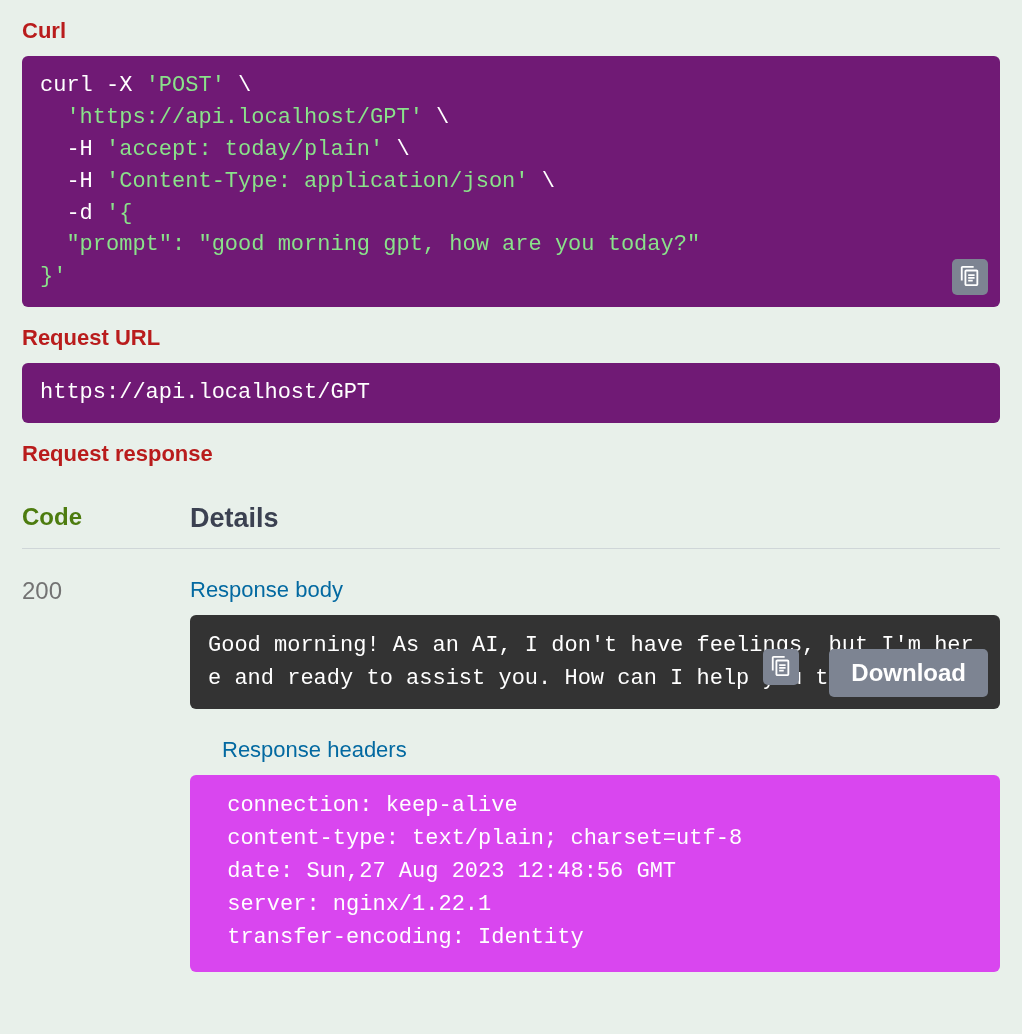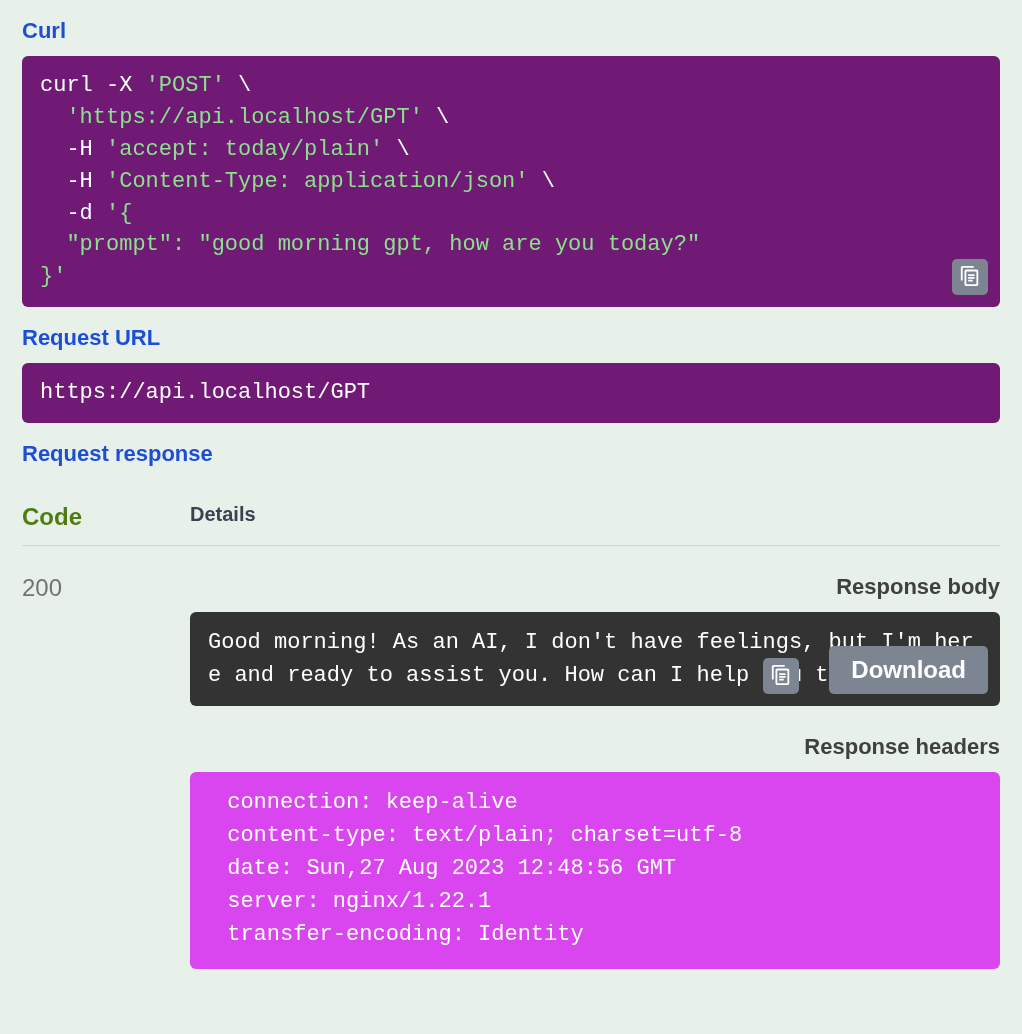--- a/index.html
+++ b/index.html
@@ -6,21 +6,21 @@
     body {
       background: #e8f0ea;
       font-family: -apple-system, BlinkMacSystemFont, "Segoe UI", Helvetica, Arial, sans-serif;
       color: #3b4151;
       padding: 0 22px 22px 22px;
       width: 1022px;
     }
     .section-label {
       font-size: 22px;
       font-weight: 600;
-      color: #1d4ed8;
+      color: #b91c1c;
       margin: 18px 0 12px 0;
     }
     .code-block {
       position: relative;
       background: #701a75;
       border-radius: 6px;
       padding: 14px 18px;
       font-family: "SFMono-Regular", Consolas, "Liberation Mono", Menlo, monospace;
       font-size: 22px;
       line-height: 1.45;
@@ -49,60 +49,59 @@
       border-bottom: 1px solid #cfd6d8;
       padding: 24px 0 14px 0;
     }
     .col-code {
       width: 168px;
       font-size: 24px;
       font-weight: 700;
       color: #4d7c0f;
     }
     .col-details-h {
-      font-size: 20px;
+      font-size: 27px;
       font-weight: 700;
       color: #3b4151;
     }
     .resp-row {
       display: flex;
       padding-top: 28px;
     }
     .resp-code {
       width: 168px;
       font-size: 24px;
       font-weight: 400;
       color: #737373;
     }
     .resp-details { flex: 1; min-width: 0; }
     .sub-label {
       font-size: 22px;
-      font-weight: 700;
-      color: #404040;
+      font-weight: 400;
+      color: #0369a1;
       margin-bottom: 12px;
-      text-align: right;
     }
     .body-block {
       position: relative;
       background: #333333;
       border-radius: 6px;
       padding: 14px 18px;
       font-family: "SFMono-Regular", Consolas, "Liberation Mono", Menlo, monospace;
       font-size: 22px;
       line-height: 1.5;
       color: #ffffff;
       word-break: break-all;
     }
     .body-actions {
       position: absolute;
       right: 12px;
       bottom: 12px;
       display: flex;
       gap: 30px;
-      align-items: flex-end;
+      align-items: flex-start;
     }
     .dl-btn {
       background: #7d8492;
       color: #ffffff;
       border: none;
       border-radius: 5px;
       padding: 10px 22px;
       font-size: 24px;
       font-weight: 600;
       cursor: pointer;
@@ -110,21 +109,21 @@
     .headers-block {
       background: #d946ef;
       border-radius: 6px;
       padding: 14px 24px 18px 24px;
       font-family: "SFMono-Regular", Consolas, "Liberation Mono", Menlo, monospace;
       font-size: 22px;
       line-height: 1.5;
       color: #ffffff;
       white-space: pre;
     }
-    .mt { margin-top: 28px; }
+    .mt { margin-top: 28px; margin-left: 32px; }
   </style>
 </head>
 <body>
 
 <div class="section-label">Curl</div>
 <div class="code-block"><span>curl -X </span><span class="g">'POST'</span><span> \</span>
   <span class="g">'https://api.localhost/GPT'</span><span> \</span>
   -H <span class="g">'accept: today/plain'</span><span> \</span>
   -H <span class="g">'Content-Type: application/json'</span><span> \</span>
   -d <span class="g">'{</span>

